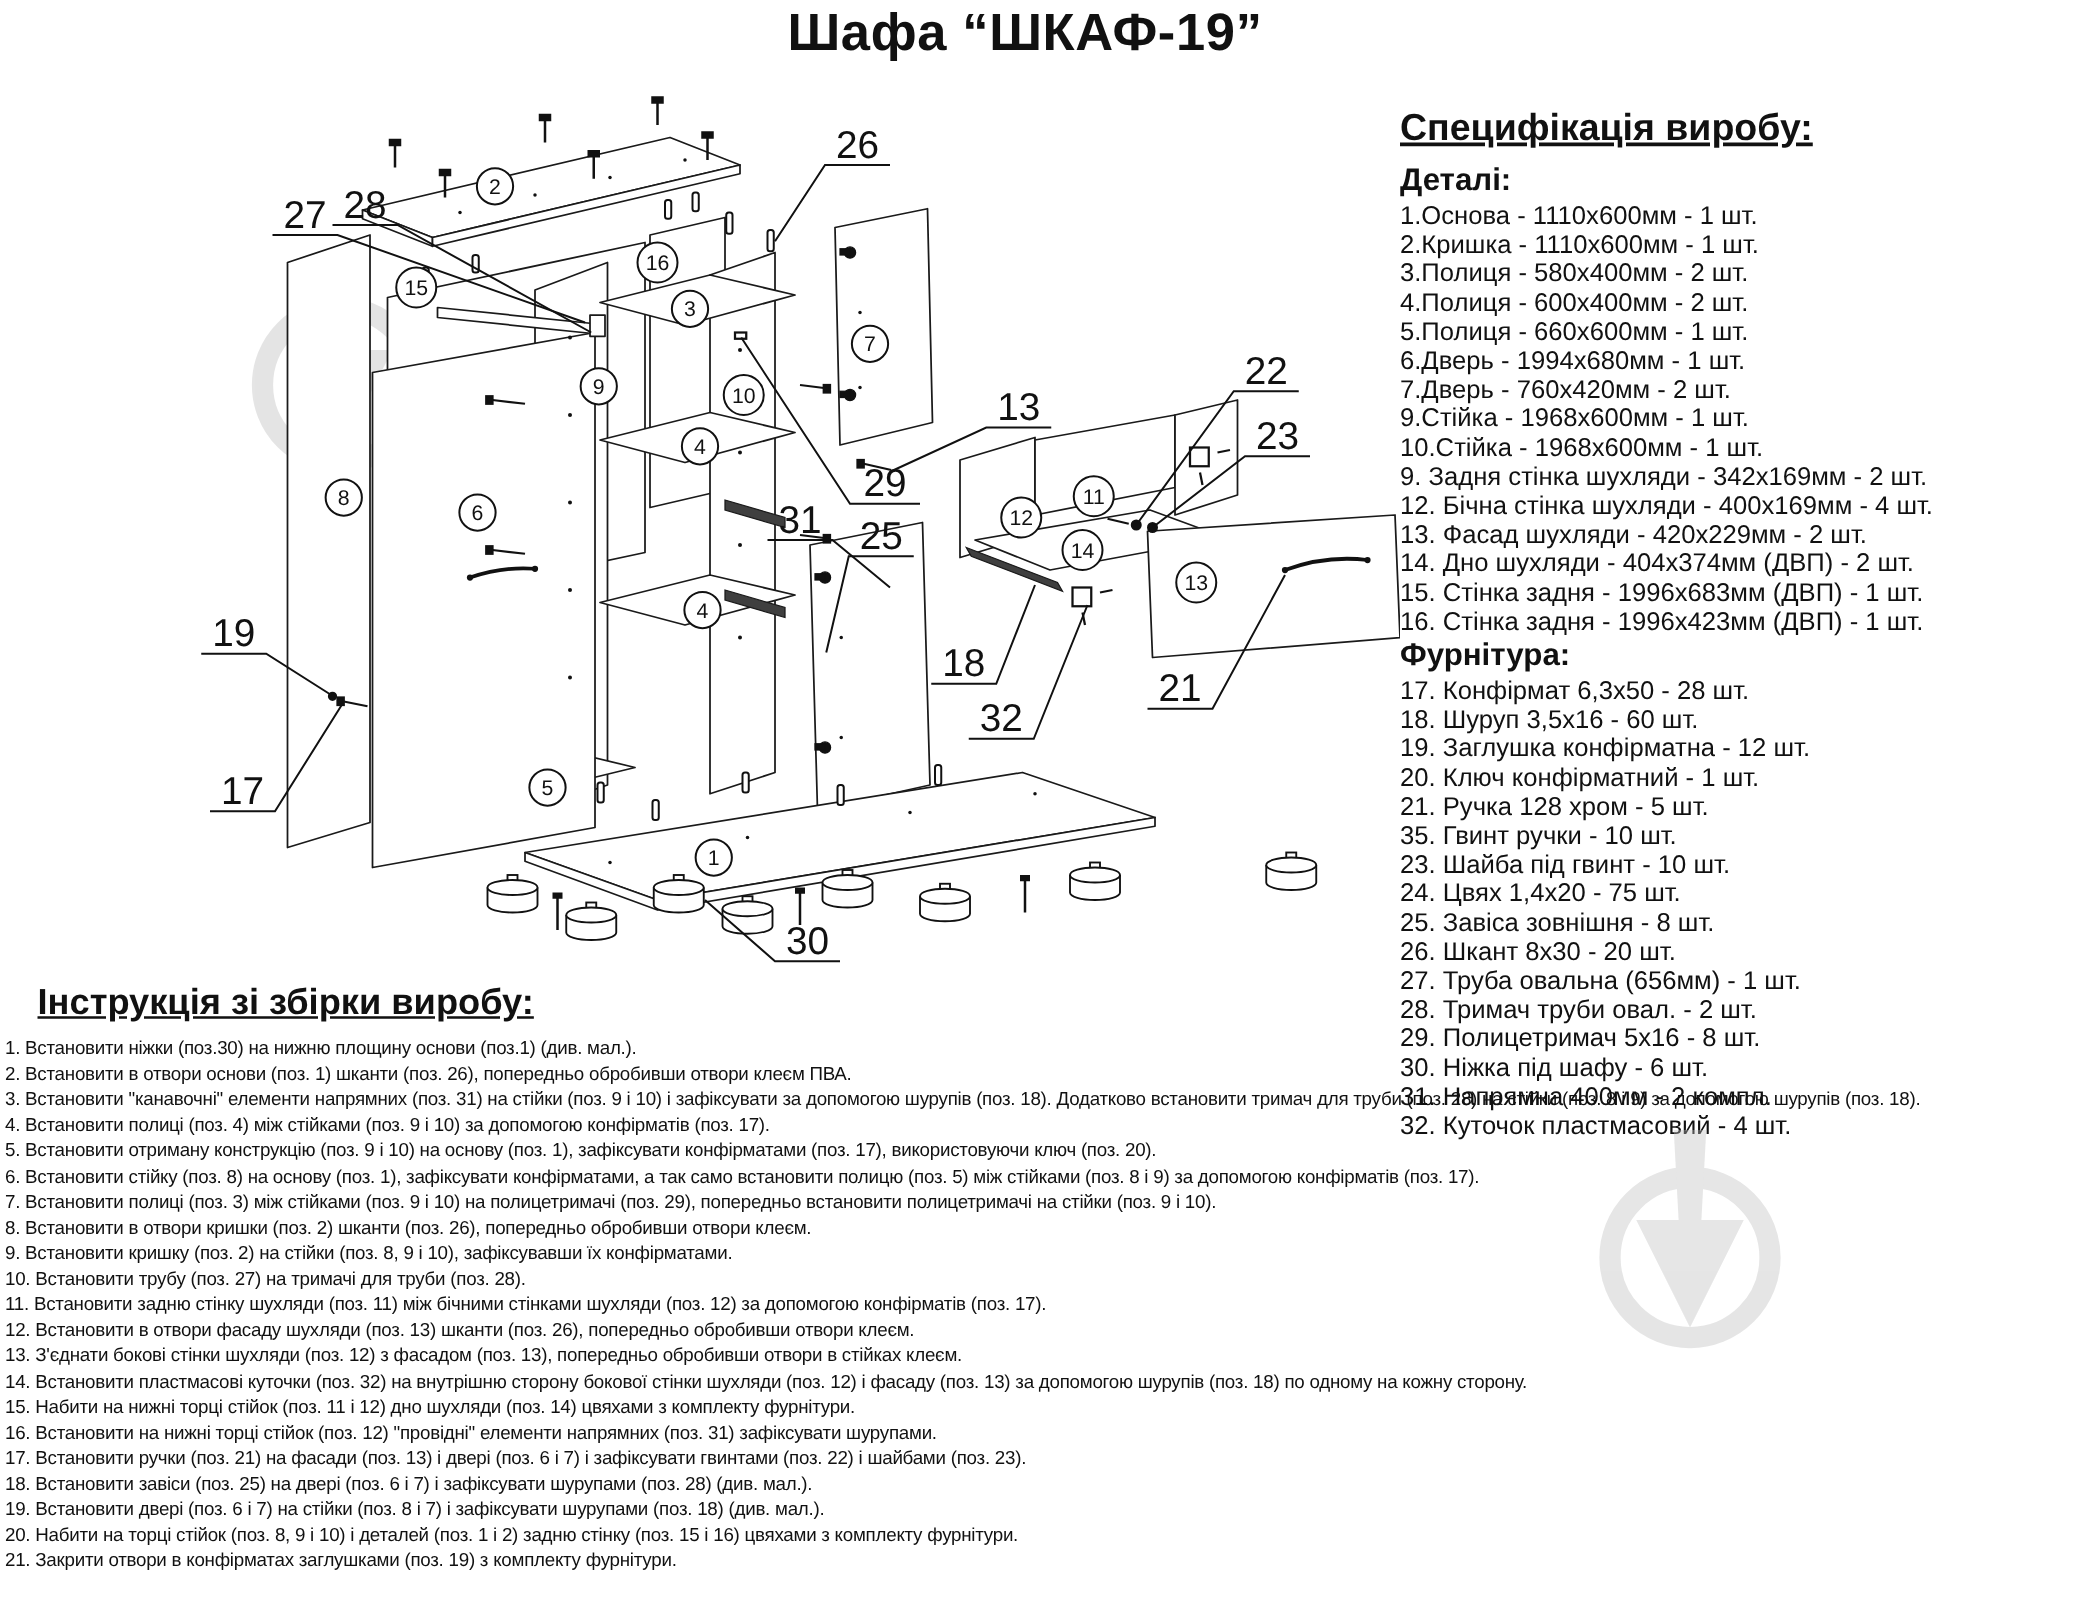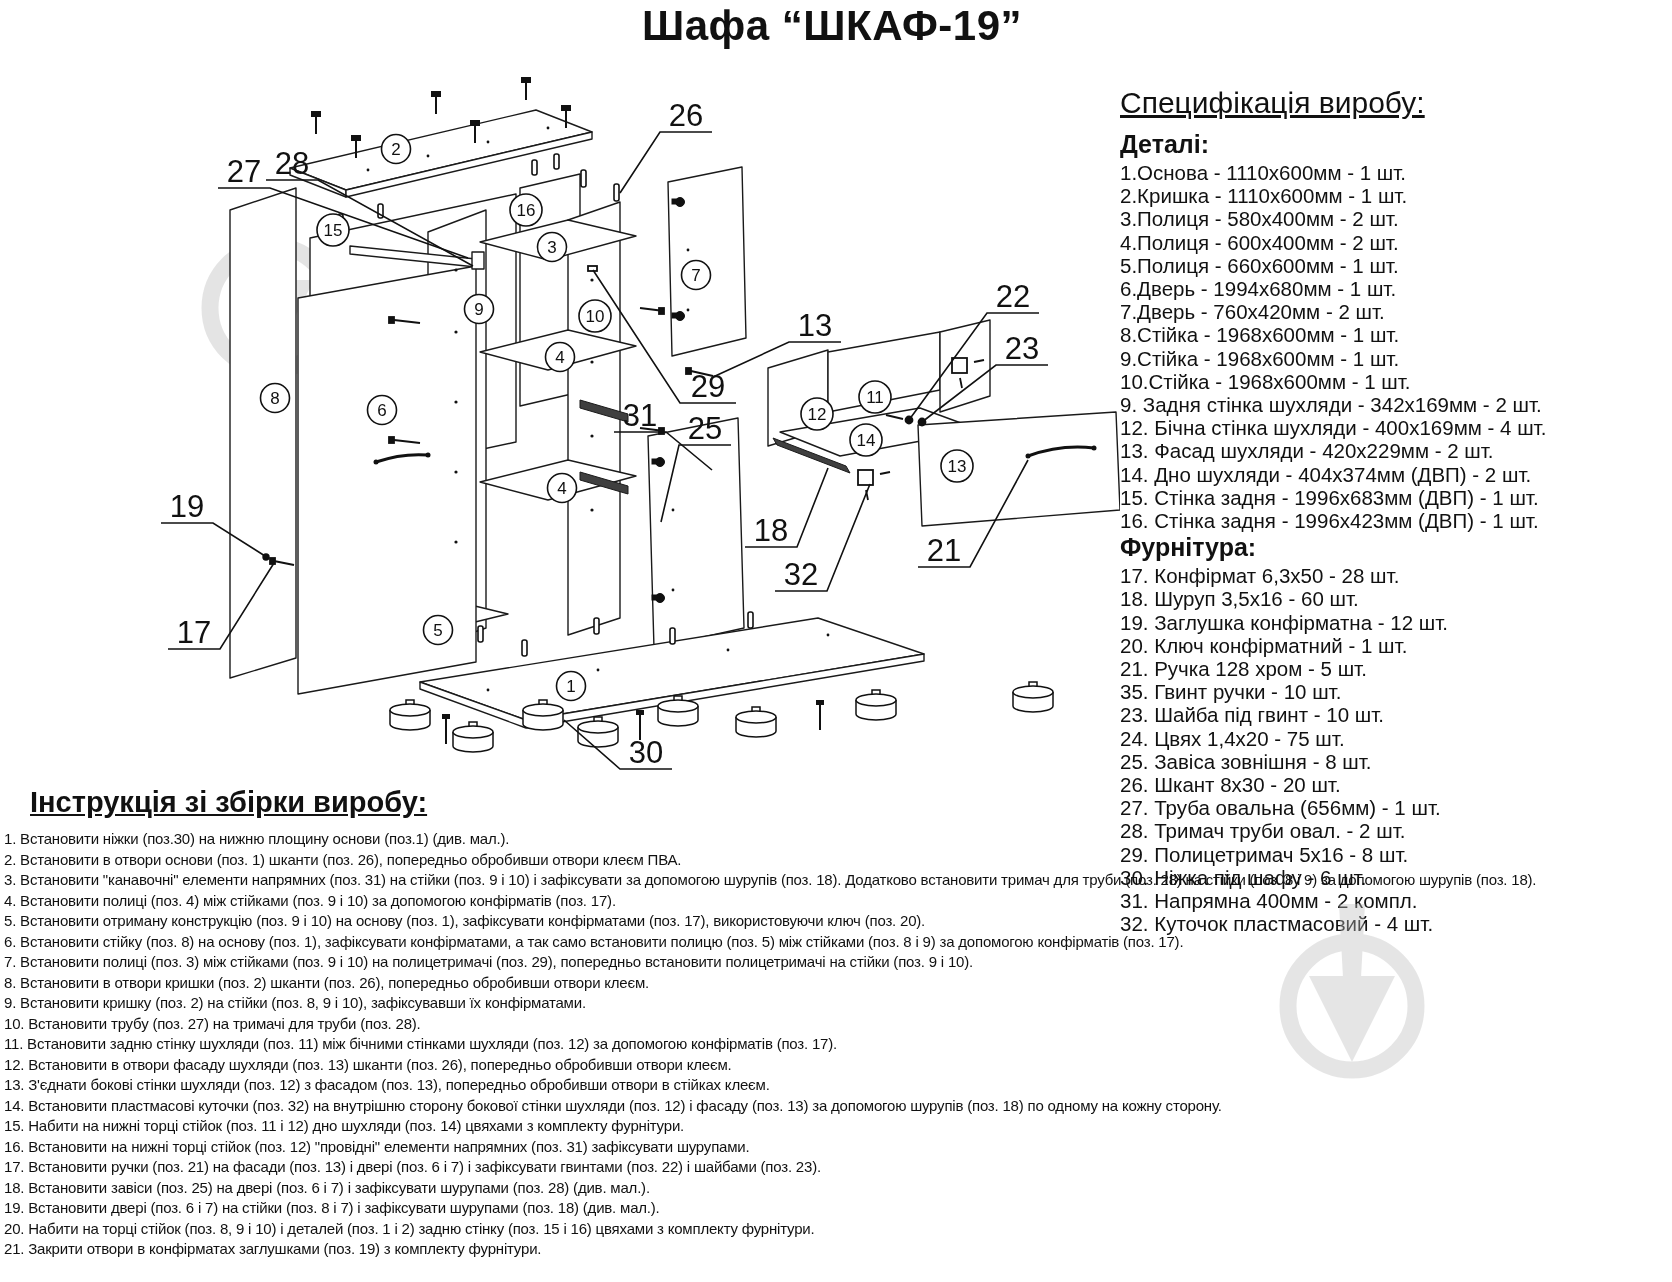--- a/index.html
+++ b/index.html
@@ -3,25 +3,25 @@
 <meta charset="utf-8">
 <style>
   html,body{margin:0;padding:0;}
   body{
     width:1672px;height:1282px;position:relative;overflow:hidden;
     background:#ffffff;color:#111;
     font-family:"Liberation Sans","DejaVu Sans",sans-serif;
   }
   .title{
     position:absolute;left:0;top:2px;width:1640px;text-align:center;
-    font-size:42px;font-weight:bold;letter-spacing:0.5px;margin-left:12px;
+    font-size:42px;font-weight:bold;letter-spacing:0.5px;
   }
   .diagram-wrap{position:absolute;left:128px;top:70px;width:992px;height:706px;}
   .spec{position:absolute;left:1120px;top:86px;width:552px;}
-  .spec-heading{font-size:30px;font-weight:normal;text-decoration:underline;margin:0 0 10px 0;white-space:nowrap;}
+  .spec-heading{font-size:30px;font-weight:bold;text-decoration:underline;margin:0 0 10px 0;white-space:nowrap;}
   .spec-sub{font-size:25px;font-weight:bold;margin:1px 0 2px 0;}
   .spec-item{font-size:20.5px;line-height:23.2px;white-space:nowrap;}
   .instructions{position:absolute;left:4px;top:786px;width:1666px;z-index:2;}
   .instr-heading{font-size:29px;font-weight:bold;text-decoration:underline;margin:0 0 10px 26px;}
   .step{font-size:15px;line-height:20.5px;padding-left:38px;text-indent:-38px;letter-spacing:-0.2px;}
   .watermark-2{position:absolute;left:1230px;top:870px;z-index:1;pointer-events:none;}
   svg text{font-family:"Liberation Sans","DejaVu Sans",sans-serif;}
 </style>
 </head>
 <body>
@@ -369,21 +369,20 @@
   <div class="spec-heading">Специфікація виробу:</div>
   <div class="spec-sub">Деталі:</div>
   <div>
       <div class="spec-item">1.Основа - 1110х600мм - 1 шт.</div>
       <div class="spec-item">2.Кришка - 1110х600мм - 1 шт.</div>
       <div class="spec-item">3.Полиця - 580х400мм - 2 шт.</div>
       <div class="spec-item">4.Полиця - 600х400мм - 2 шт.</div>
       <div class="spec-item">5.Полиця - 660х600мм - 1 шт.</div>
       <div class="spec-item">6.Дверь - 1994х680мм - 1 шт.</div>
       <div class="spec-item">7.Дверь - 760х420мм - 2 шт.</div>
-      <div class="spec-item">8.Стійка - 1968х600мм - 1 шт.</div>
       <div class="spec-item">9.Стійка - 1968х600мм - 1 шт.</div>
       <div class="spec-item">10.Стійка - 1968х600мм - 1 шт.</div>
       <div class="spec-item">9. Задня стінка шухляди - 342х169мм - 2 шт.</div>
       <div class="spec-item">12. Бічна стінка шухляди - 400х169мм - 4 шт.</div>
       <div class="spec-item">13. Фасад шухляди - 420х229мм - 2 шт.</div>
       <div class="spec-item">14. Дно шухляди - 404х374мм (ДВП) - 2 шт.</div>
       <div class="spec-item">15. Стінка задня - 1996х683мм (ДВП) - 1 шт.</div>
       <div class="spec-item">16. Стінка задня - 1996х423мм (ДВП) - 1 шт.</div>
     </div>
   <div class="spec-sub">Фурнітура:</div>

